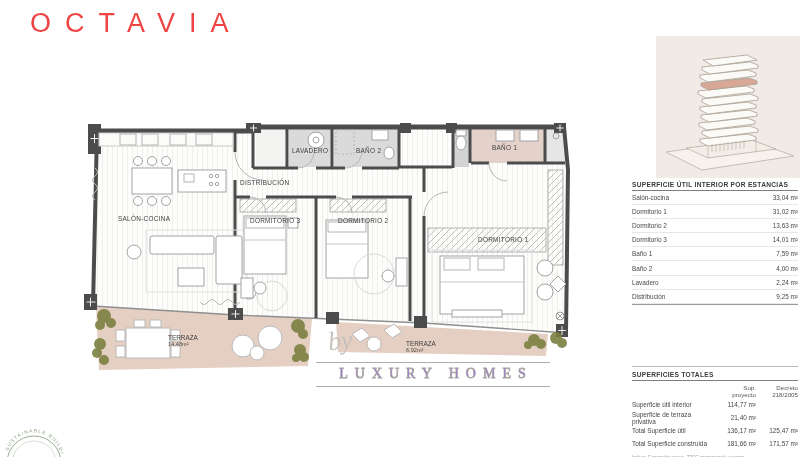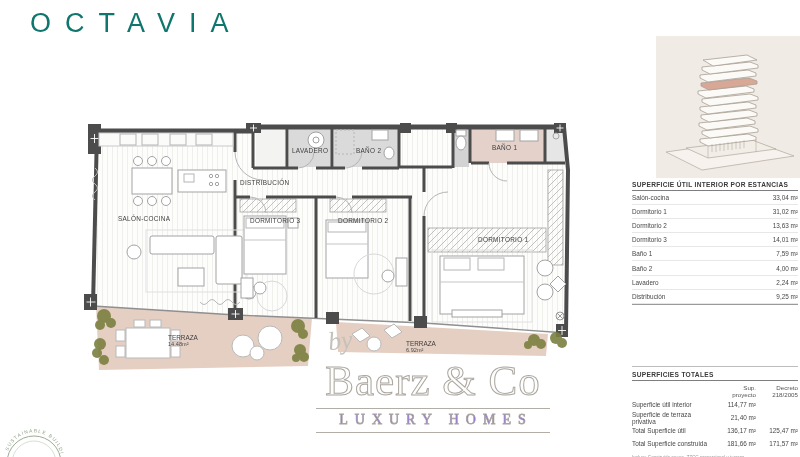--- a/index.html
+++ b/index.html
@@ -1,20 +1,20 @@
 <!DOCTYPE html>
 <html><head>
 <meta charset="utf-8">
 <style>
   html,body{margin:0;padding:0;background:#fff;}
   .stage{position:relative;width:800px;height:457px;background:#ffffff;overflow:hidden;
          font-family:"Liberation Sans",sans-serif;color:#3f3f3f;}
   .abs{position:absolute;}
   
-  .title{left:30px;top:8px;font-size:27px;font-weight:400;letter-spacing:14px;color:#0f766e;}
+  .title{left:30px;top:8px;font-size:27px;font-weight:400;letter-spacing:14px;color:#ef4444;}
   
   .rlabel{font-size:6.4px;letter-spacing:.3px;color:#3c3c3c;white-space:nowrap;}
   .tlabel{font-size:6.4px;color:#3c3c3c;line-height:7px;white-space:nowrap;}
   .tlabel .ar{font-size:5.6px;color:#4a4a4a;}
   
   .logo-by{left:328px;top:326px;font-family:"Liberation Serif",serif;font-style:italic;
            font-size:26px;color:#c6c1bb;transform:rotate(-6deg);}
   .logo-block{left:308px;top:358px;width:250px;text-align:center;}
   .logo-name{font-family:"Liberation Serif",serif;font-size:43px;line-height:46px;
              color:#fdfdfc;-webkit-text-stroke:1px #aba6a0;letter-spacing:1px;}
@@ -279,21 +279,20 @@
     <div>TERRAZA</div>
     <div class="ar">14.48m²</div>
   </div>
   <div class="abs tlabel" style="left:406px;top:340px">
     <div>TERRAZA</div>
     <div class="ar">6.92m²</div>
   </div>
 
   <div class="abs logo-by">by</div>
   <div class="abs logo-block">
-    <div class="logo-name">Baerz &amp; Co</div>
     <hr class="logo-rule">
     <div class="logo-tag">LUXURY HOMES</div>
     <hr class="logo-rule">
   </div>
 
   <div class="abs bpanel">
     <svg width="144" height="142" viewBox="0 0 144 142">
       <g stroke="#b0a79c" stroke-width=".7" fill="#f7f2ed">
         <polygon points="10,116 94,104 138,120 46,134"></polygon>
         <polygon points="30,112 96,104 120,113 52,122" fill="#f3ede7"></polygon>

